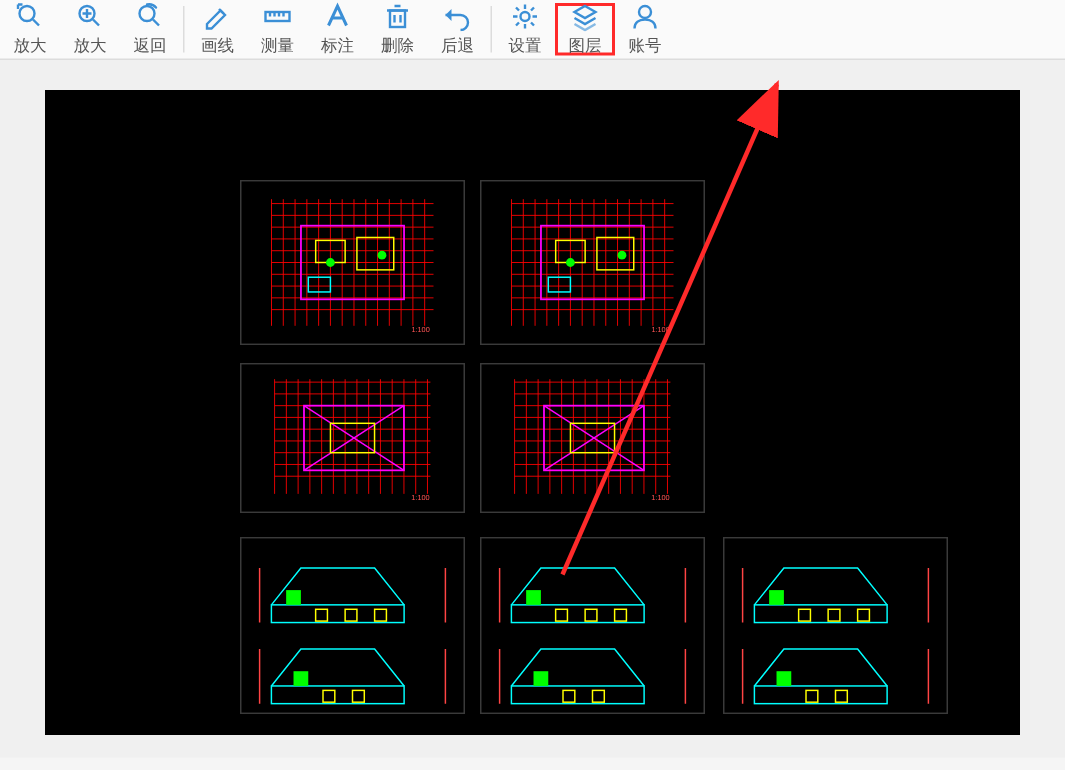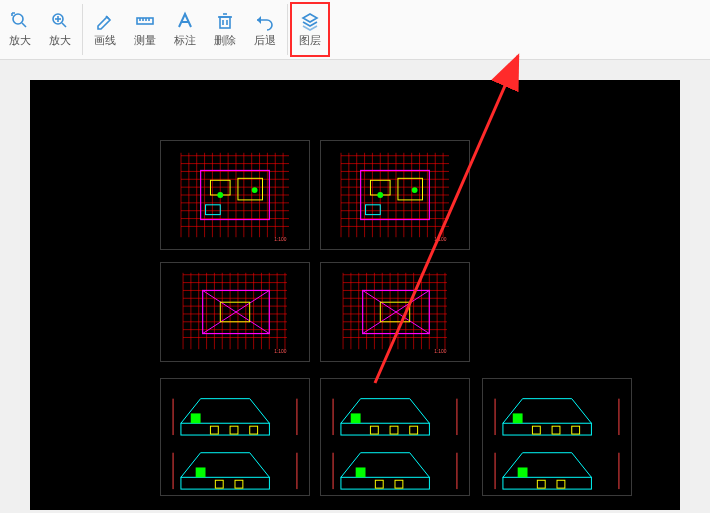--- a/index.html
+++ b/index.html
@@ -6,21 +6,21 @@
   body {
     width: 710px;
     height: 513px;
     font-family: "Microsoft YaHei", Arial, sans-serif;
     background: #f5f5f5;
     overflow: hidden;
     position: relative;
   }
   
   .toolbar {
-    height: 60px;
+    height: 40px;
     background: #fafafa;
     border-bottom: 1px solid #dcdcdc;
     display: flex;
     align-items: stretch;
     gap: 0;
     padding-left: 0;
   }
   .toolbar .sep {
     width: 1px;
     background: #dcdcdc;
@@ -97,20 +97,28 @@
       <span class="lbl">放大</span>
     </div>
     <div class="tbtn">
       <span class="ico">
         <svg viewBox="0 0 20 20">
           <use href="#zoom-in-icon"></use>
         </svg>
       </span>
       <span class="lbl">放大</span>
     </div>
+    <div class="tbtn">
+      <span class="ico">
+        <svg viewBox="0 0 20 20">
+          <use href="#return-icon"></use>
+        </svg>
+      </span>
+      <span class="lbl">返回</span>
+    </div>
     <div class="sep"></div>
     <div class="tbtn">
       <span class="ico">
         <svg viewBox="0 0 20 20">
           <use href="#pencil-icon"></use>
         </svg>
       </span>
       <span class="lbl">画线</span>
     </div>
     <div class="tbtn">
@@ -139,27 +147,43 @@
     </div>
     <div class="tbtn">
       <span class="ico">
         <svg viewBox="0 0 20 20">
           <use href="#undo-icon"></use>
         </svg>
       </span>
       <span class="lbl">后退</span>
     </div>
     <div class="sep"></div>
+    <div class="tbtn">
+      <span class="ico">
+        <svg viewBox="0 0 20 20">
+          <use href="#gear-icon"></use>
+        </svg>
+      </span>
+      <span class="lbl">设置</span>
+    </div>
     <div class="tbtn highlighted">
       <span class="ico">
         <svg viewBox="0 0 20 20">
           <use href="#layers-icon"></use>
         </svg>
       </span>
       <span class="lbl">图层</span>
+    </div>
+    <div class="tbtn">
+      <span class="ico">
+        <svg viewBox="0 0 20 20">
+          <use href="#user-icon"></use>
+        </svg>
+      </span>
+      <span class="lbl">账号</span>
     </div>
   </div>
 
 <div class="canvas-wrap">
   <div class="canvas" id="canvas">
       <div class="thumb" style="left: 130px; top: 60px; width: 150px; height: 110px;">
         <svg viewBox="0 0 150 110">
       <rect x="0" y="0" width="150" height="110" fill="#000"></rect>
       <line x1="20" y1="12" x2="20" y2="98" stroke="#ff0000" stroke-width="0.6"></line>
           <line x1="28" y1="12" x2="28" y2="98" stroke="#ff0000" stroke-width="0.6"></line>

